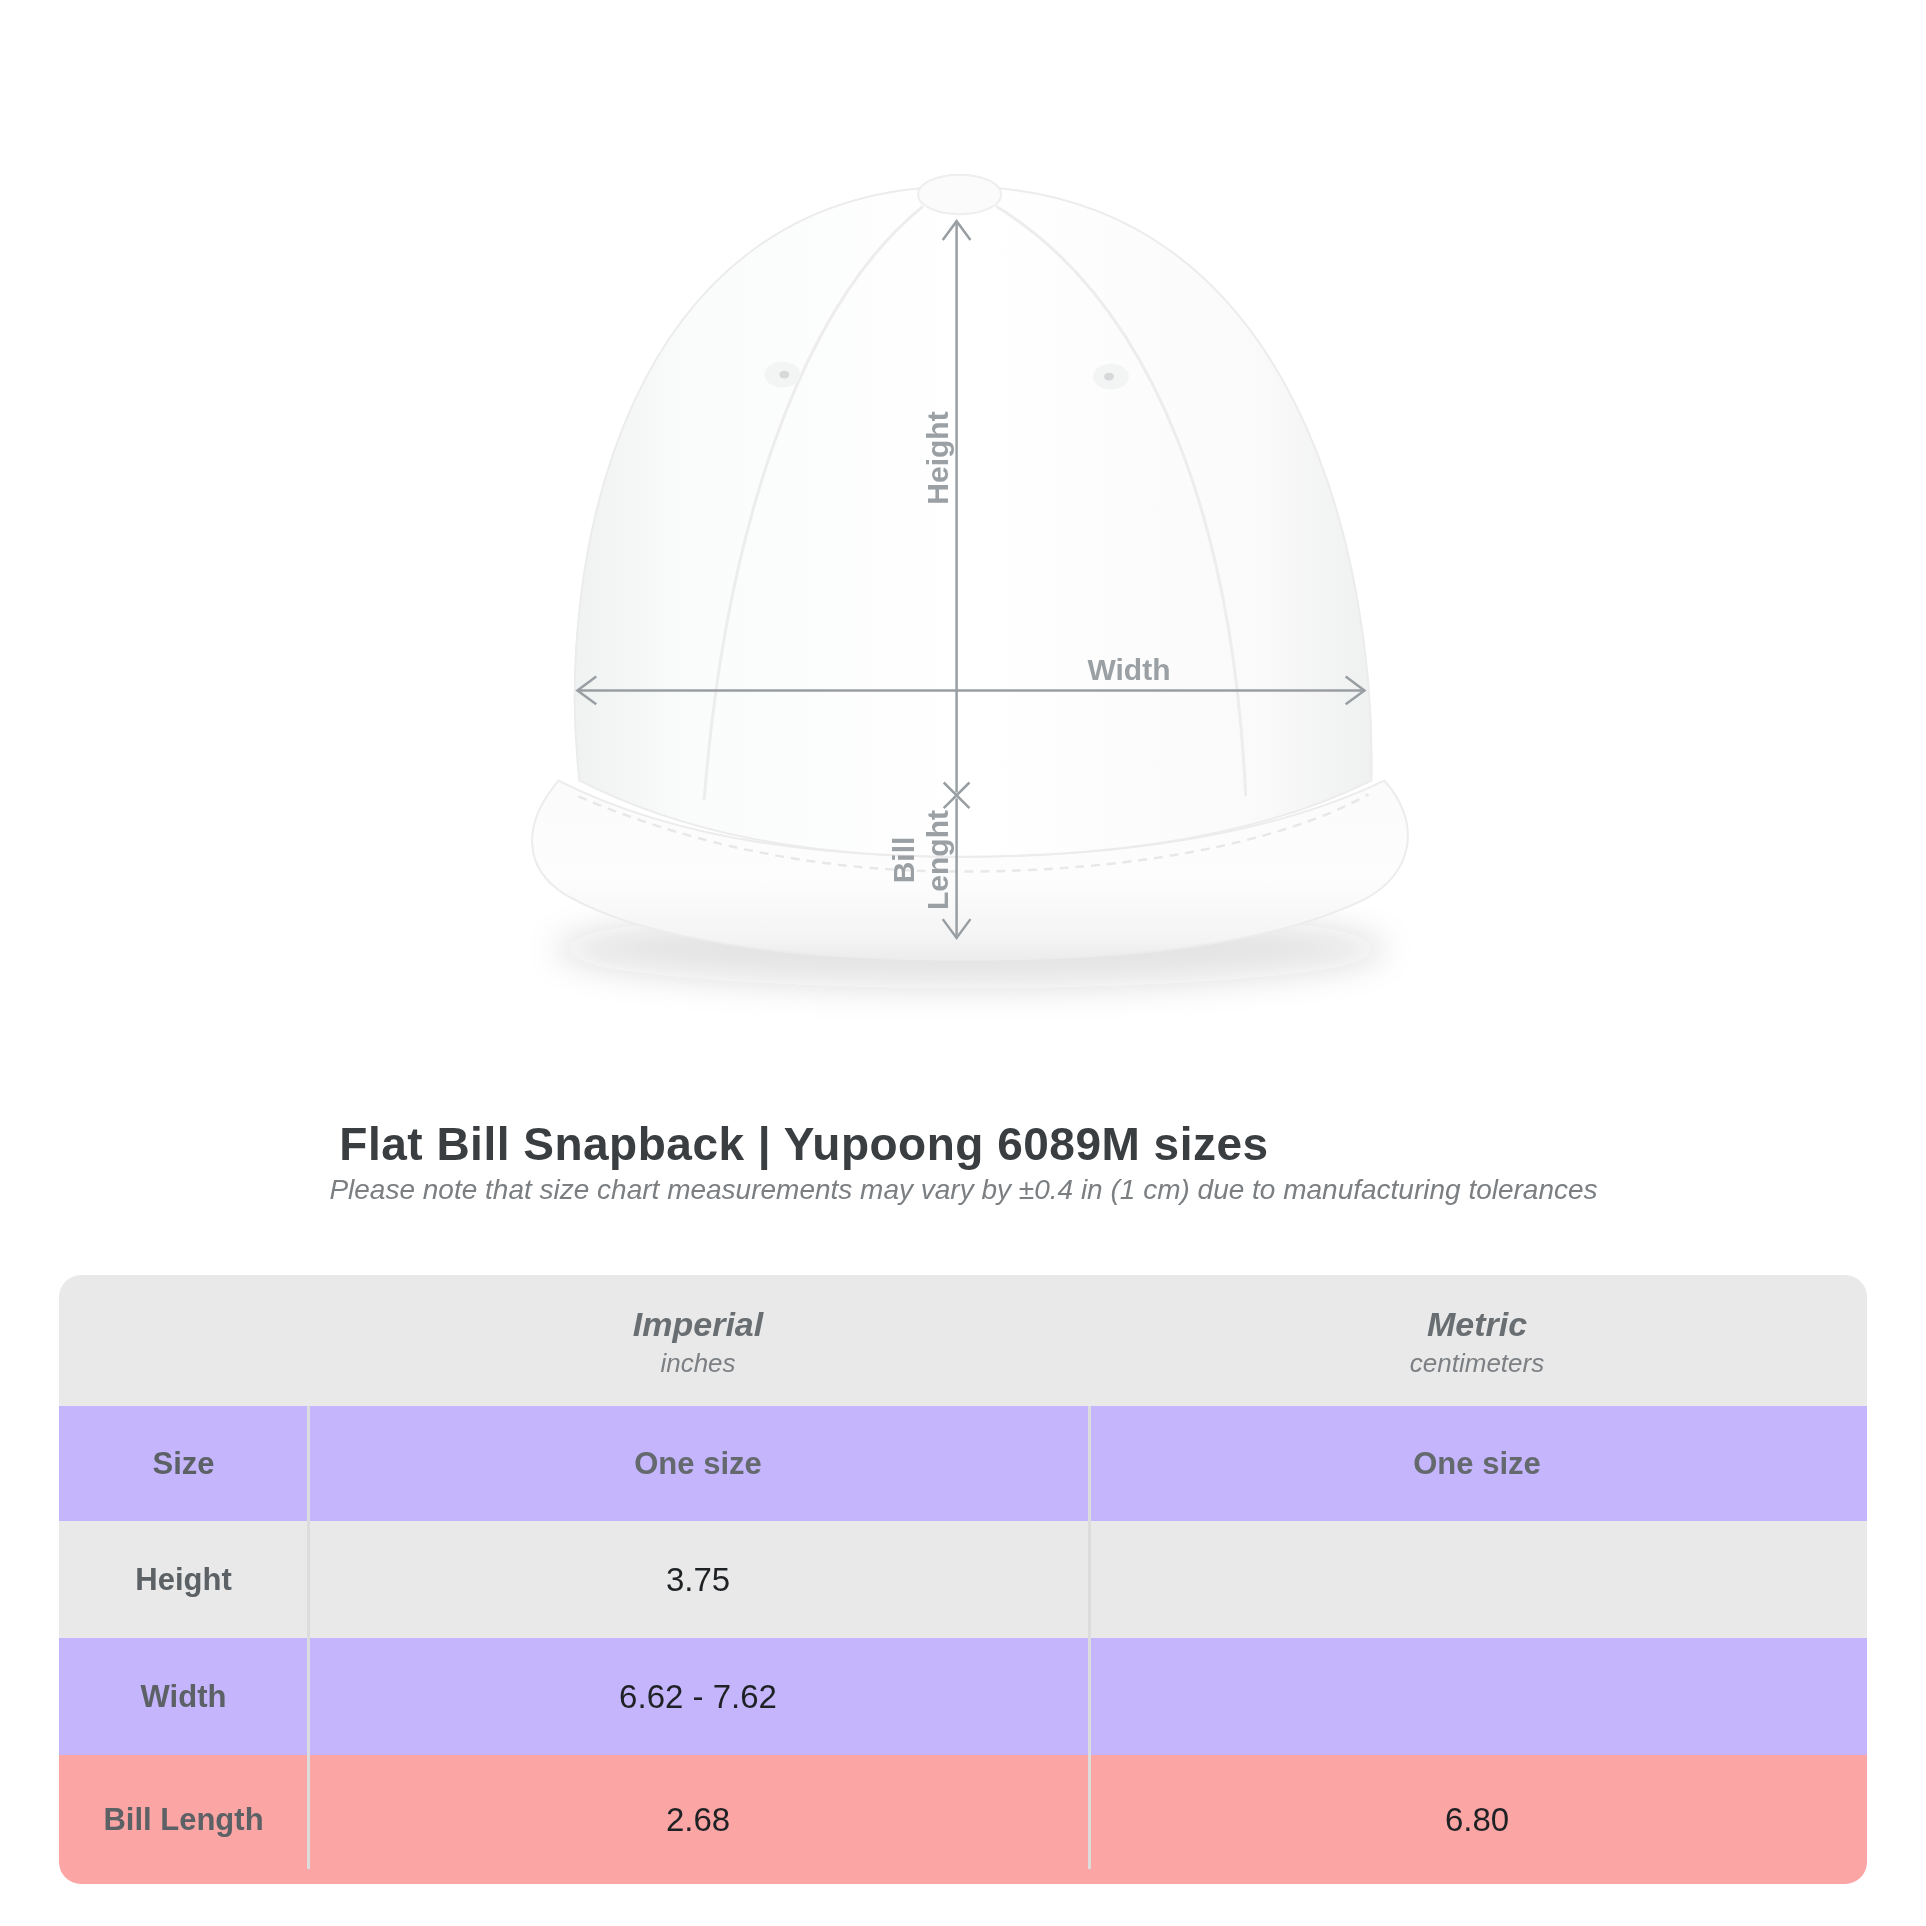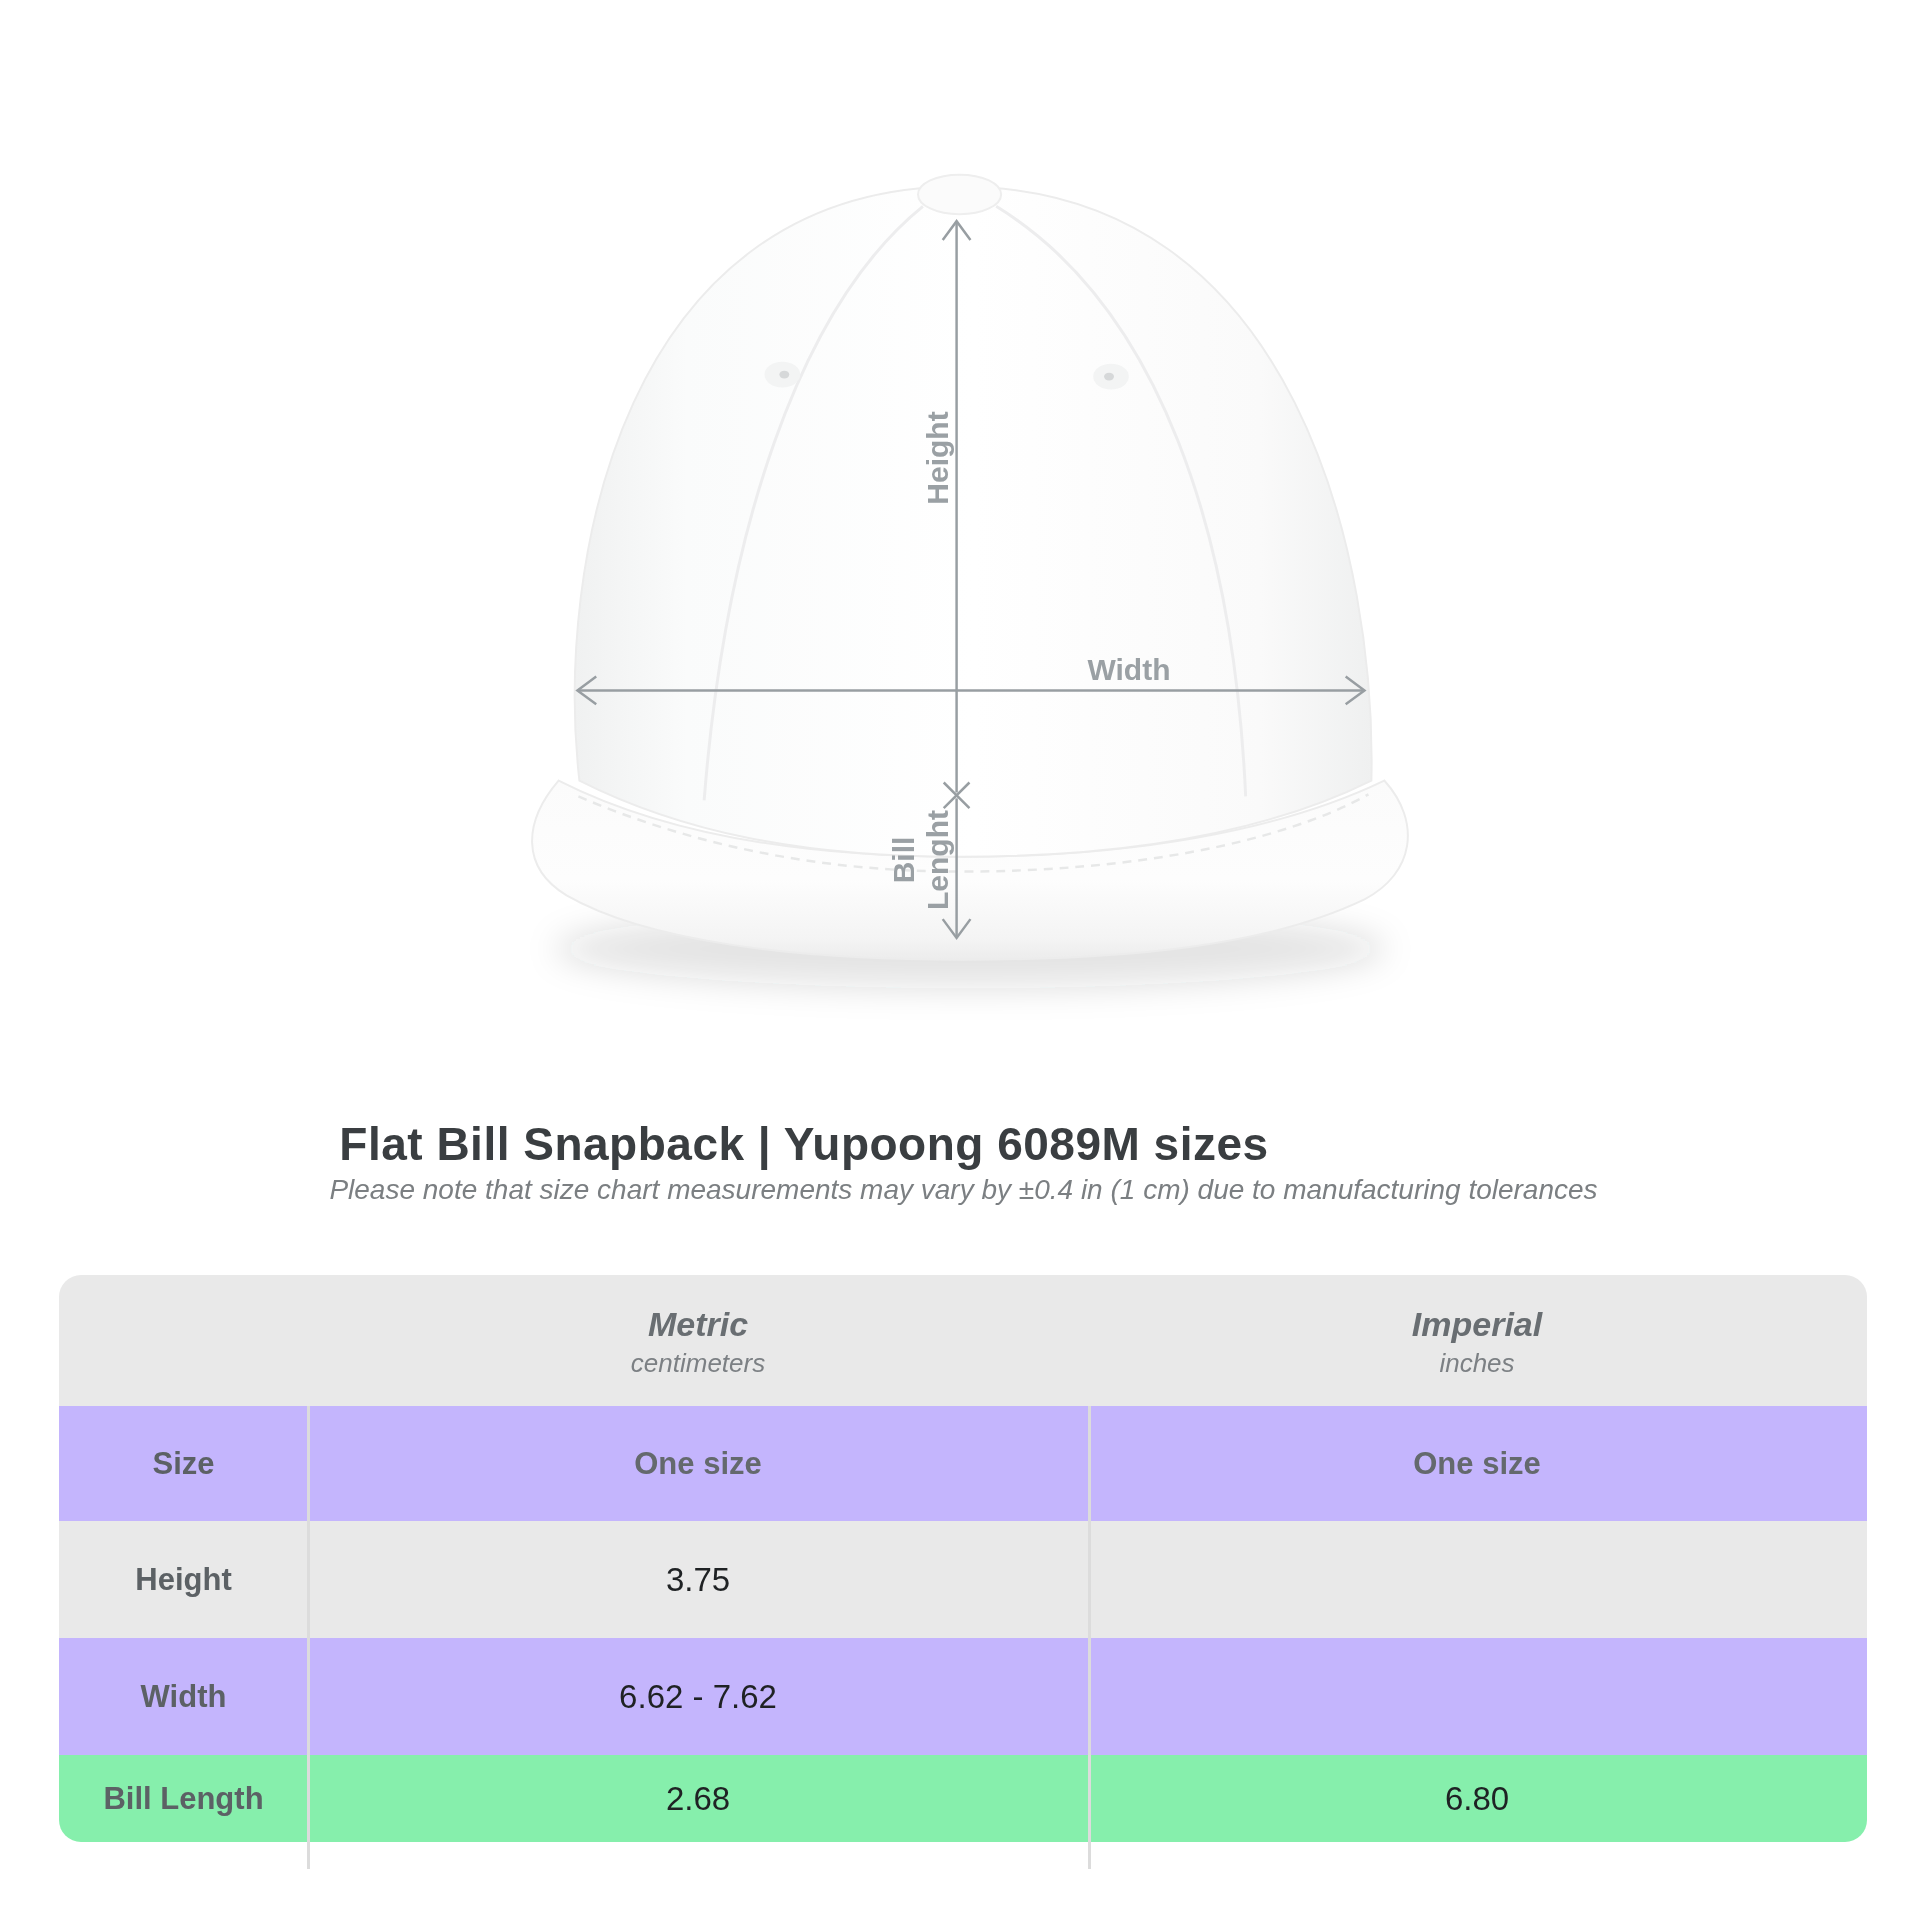--- a/index.html
+++ b/index.html
@@ -28,21 +28,21 @@
   .size-table{position:absolute;left:59px;top:1275px;width:1808px;height:594px;}
   .t-row{display:grid;grid-template-columns:249px 780px 778px;width:100%;}
   .t-header{height:131px;background:#e9e9e9;border-radius:22px 22px 0 0;}
   .h-cell{display:flex;flex-direction:column;align-items:center;justify-content:center;}
   .h-main{font-size:34px;font-weight:bold;font-style:italic;color:#696e72;line-height:44px;}
   .h-unit{font-size:26px;font-style:italic;color:#7c8084;line-height:34px;}
   .r-size,.r-width{height:115px;background:#c4b5fd;}
   .r-size{height:115px;}
   .r-height{height:117px;background:#e9e9e9;}
   .r-width{height:117px;}
-  .r-bill{height:87px;background:#86efac;border-radius:0 0 22px 22px;}
+  .r-bill{height:129px;background:#fca5a5;border-radius:0 0 22px 22px;}
   .t-cell{display:flex;align-items:center;justify-content:center;}
   .lbl{font-size:31px;font-weight:bold;color:#5c6165;}
   .onesize{font-size:31px;font-weight:bold;color:#64696d;}
   .val{font-size:33px;color:#1f2224;}
   .vdiv{position:absolute;top:131px;width:3px;height:463px;background:#dcdcdc;}
   .vdiv1{left:248px;}
   .vdiv2{left:1029px;}
 </style>
 </head>
 <body>
@@ -128,26 +128,26 @@
   </div>
 
   <div class="title">Flat Bill Snapback | Yupoong 6089M sizes</div>
   <div class="subtitle">Please note that size chart measurements may vary by ±0.4 in (1 cm) due to manufacturing tolerances</div>
 
   <div class="size-table">
 
     <div class="t-row t-header">
       <div class="t-cell"></div>
       <div class="h-cell">
+        <div class="h-main">Imperial</div>
+        <div class="h-unit">inches</div>
+      </div>
+      <div class="h-cell">
         <div class="h-main">Metric</div>
         <div class="h-unit">centimeters</div>
-      </div>
-      <div class="h-cell">
-        <div class="h-main">Imperial</div>
-        <div class="h-unit">inches</div>
       </div>
     </div>
 
     <div class="t-row r-size">
       <div class="t-cell lbl">Size</div>
       <div class="t-cell onesize">One size</div>
       <div class="t-cell onesize">One size</div>
     </div>
 
     <div class="t-row r-height">

